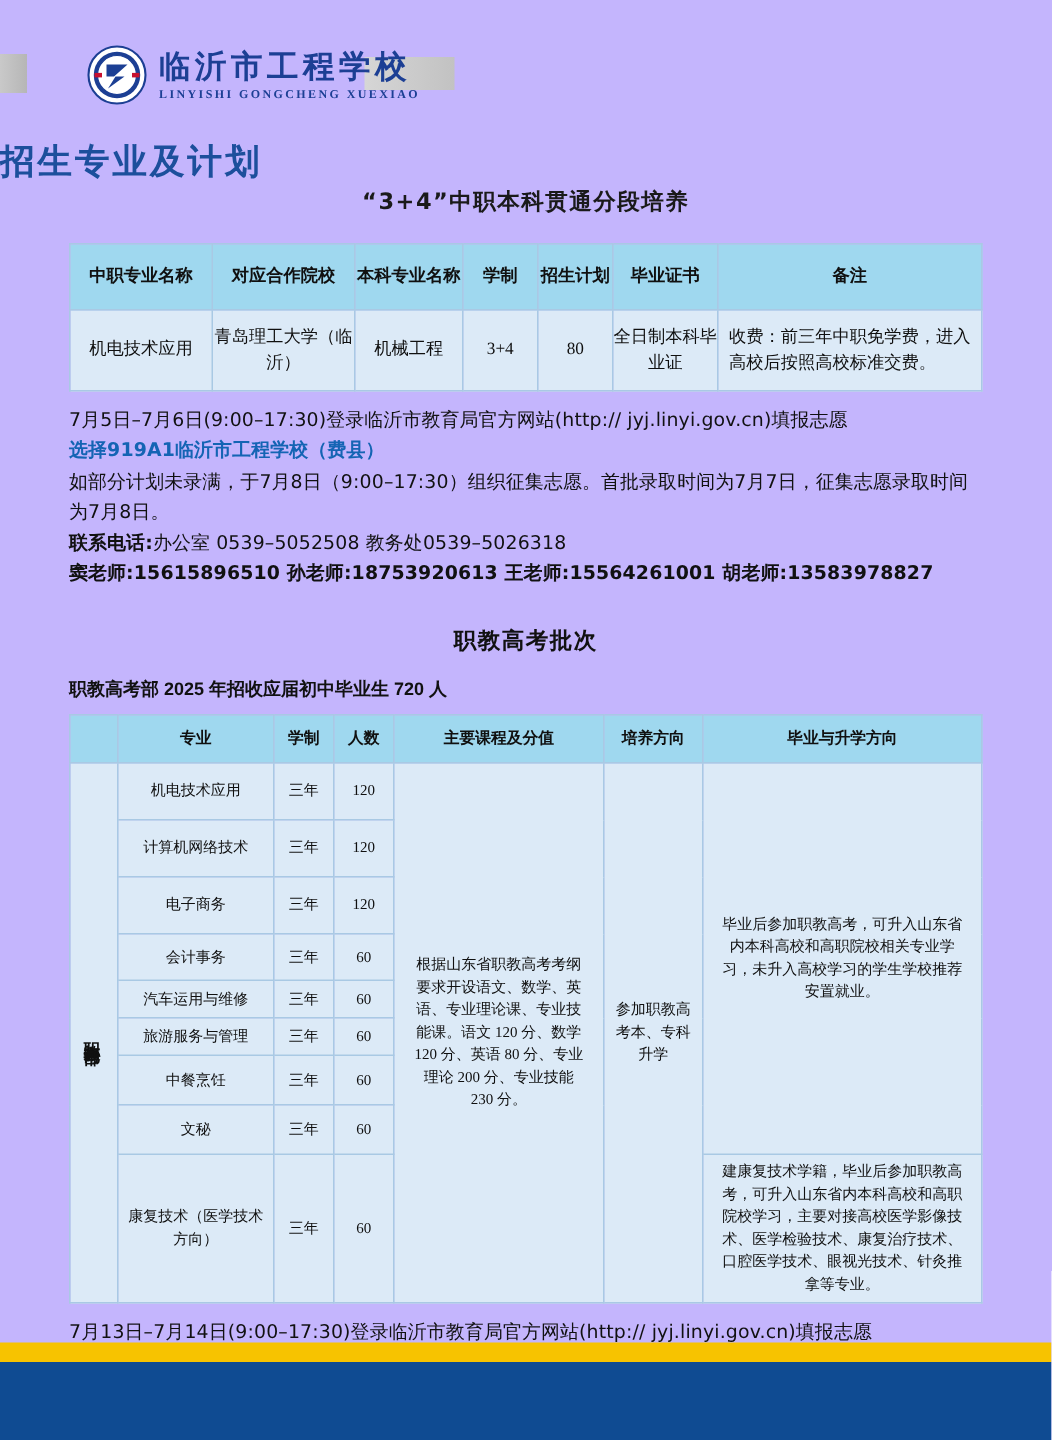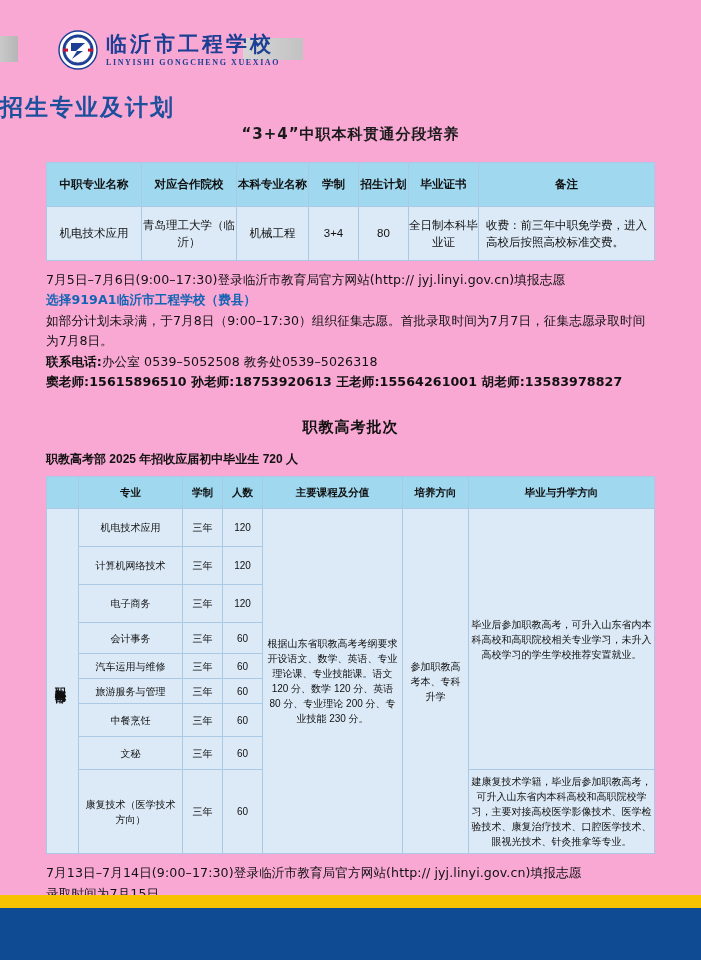--- a/index.html
+++ b/index.html
@@ -2,21 +2,21 @@
 <html><head>
 <meta charset="utf-8">
 <style>
   * { box-sizing: border-box; margin: 0; padding: 0; }
   html, body {
     width: 701px; height: 960px;
     background: #ffffff;
     font-family: "Liberation Sans", "DejaVu Sans", sans-serif;
     overflow: hidden;
   }
-  .page { position: relative; width: 701px; height: 960px; background: #f9a8d4; }
+  .page { position: relative; width: 701px; height: 960px; background: #c4b5fd; }
 
   
   .header { position: relative; height: 78px; }
   .hdr-bar-left {
     position: absolute; left: 0; top: 36px; width: 18px; height: 26px;
     background: linear-gradient(to right, #c9c9c9, #b6b6b6);
   }
   .hdr-bar-right {
     position: absolute; left: 243px; top: 38px; width: 60px; height: 22px;
     background: linear-gradient(to right, #d6d6d6, #c2c2c2);
@@ -44,21 +44,21 @@
   .sub-title {
     text-align: center; margin-top: 2px;
     font-family: "DejaVu Sans", sans-serif;
     font-size: 15px; font-weight: bold; color: #1a1a1a;
     letter-spacing: 1px;
   }
 
   
   .tbl {
     border-collapse: collapse; table-layout: fixed;
-    font-family: Liberation Sans, sans-serif;
+    font-family: Liberation Serif, serif;
     color: #101010;
   }
   .tbl td, .tbl th {
     border: 1px solid #a9c9e4;
     text-align: center; vertical-align: middle;
   }
   .tbl thead th { background: #9fd8ef; font-weight: bold; }
   .tbl tbody td { background: #dceaf7; }
 
   #table1 { width: 608px; margin: 18px auto 0; }
@@ -67,21 +67,21 @@
   #table1 td.note { text-align: left; padding: 0 7px; }
 
   #table2 { width: 608px; margin: 8px auto 0; }
   #table2 thead th { height: 32px; font-size: 10.5px; line-height: 1.3; }
   #table2 tbody td { font-size: 10px; line-height: 1.5; }
   .vert-label {
     font-size: 11px; font-weight: bold; letter-spacing: 1px;
     writing-mode: vertical-rl; text-orientation: upright;
     line-height: 2.4; white-space: nowrap;
   }
-  .cell-left { text-align: left; padding: 4px 2px; }
+  .cell-left { text-align: left; padding: 4px 12px; }
   td.major { font-size: 10.5px; }
 
   
   .para {
     font-family: "DejaVu Sans", sans-serif;
     font-size: 12.6px; color: #111; line-height: 1.62;
     margin: 0 46px; letter-spacing: 0.1px;
   }
   .p-block { margin-top: 9px; }
   .hl-blue { color: #1464b4; font-weight: bold; }

